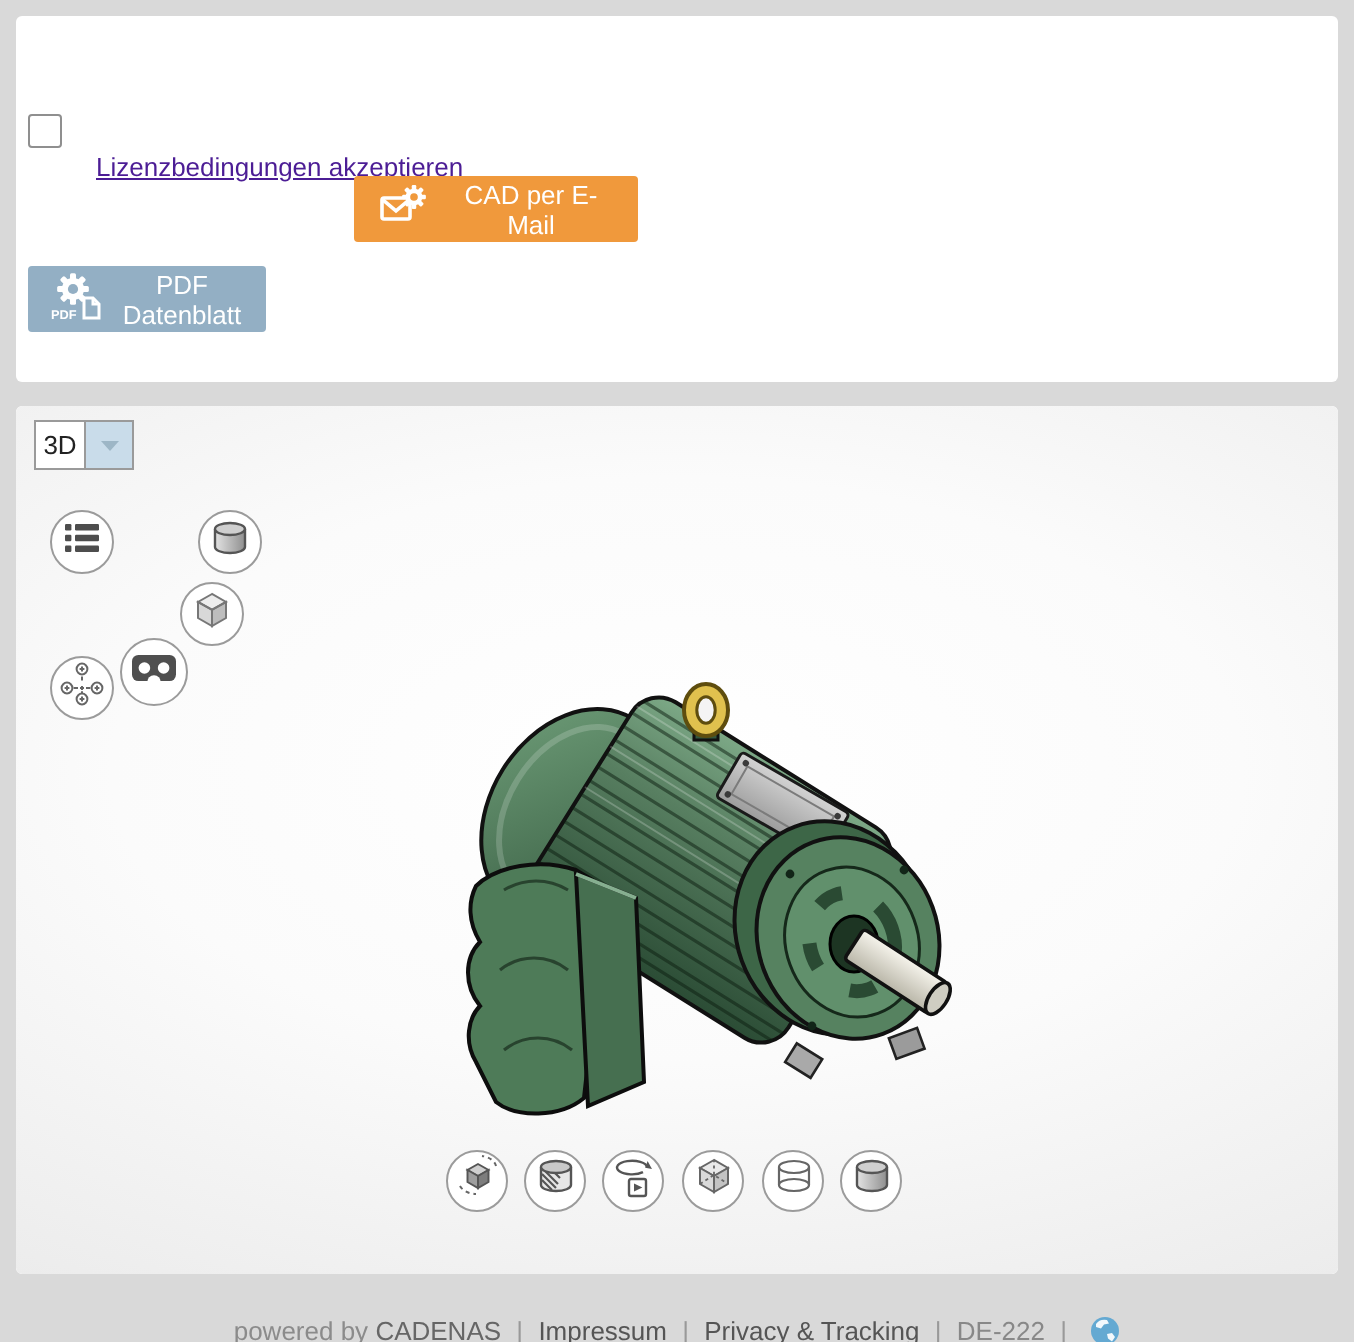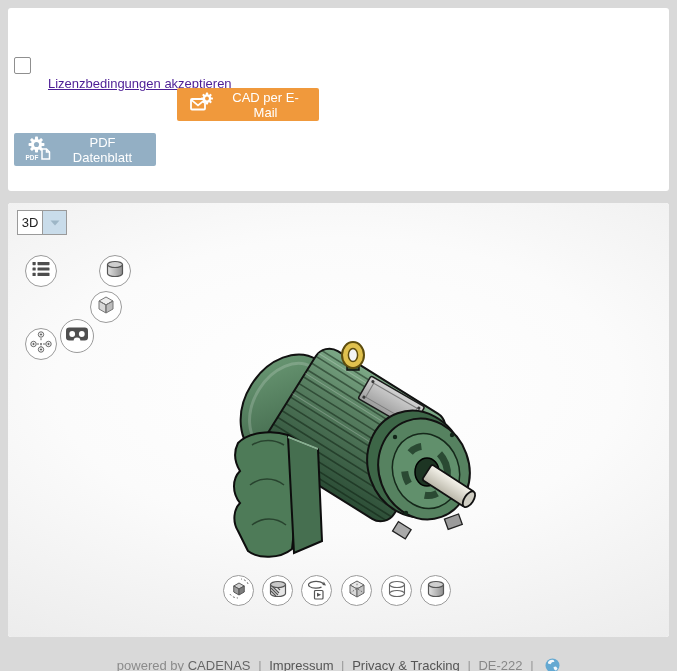--- a/index.html
+++ b/index.html
@@ -21,21 +21,21 @@
     background:#fff;border:1px solid #8f8f8f;border-radius:2px;margin:0;cursor:pointer;}
   .license-link{position:absolute;left:40px;top:52px;font-size:13px;color:#4c1d95;text-decoration:underline;cursor:pointer;margin-top:16px;}
 
   .btn{position:absolute;height:33px;display:flex;align-items:center;gap:8px;padding:0 10px 0 11px;
     box-sizing:border-box;border:none;border-radius:2px;color:#fff;font-size:13px;
     font-family:"Liberation Sans",sans-serif;cursor:pointer;}
   .btn-orange{background:#F0993C;}
   .btn-blue{background:#93AFC4;}
   #btn-download{left:6px;top:80px;width:162px;}
   #btn-email{left:169px;top:80px;width:142px;}
-  #btn-pdf{left:6px;top:125px;width:142px;}
+  #btn-pdf{left:6px;top:125px;width:119px;}
   .btn svg{flex:0 0 auto;}
 
   
   .mode-select{position:absolute;left:9px;top:7px;height:22px;display:flex;cursor:pointer;}
   .mode-value{width:26px;height:25px;box-sizing:border-box;background:#fff;border:1px solid #9a9a9a;
     display:flex;align-items:center;justify-content:center;font-size:13px;color:#222;}
   .mode-arrow{width:24px;height:25px;box-sizing:border-box;background:#C9DCEA;border:1px solid #9a9a9a;border-left:none;
     display:flex;align-items:center;justify-content:center;}
   .mode-arrow svg{display:block;}
 

